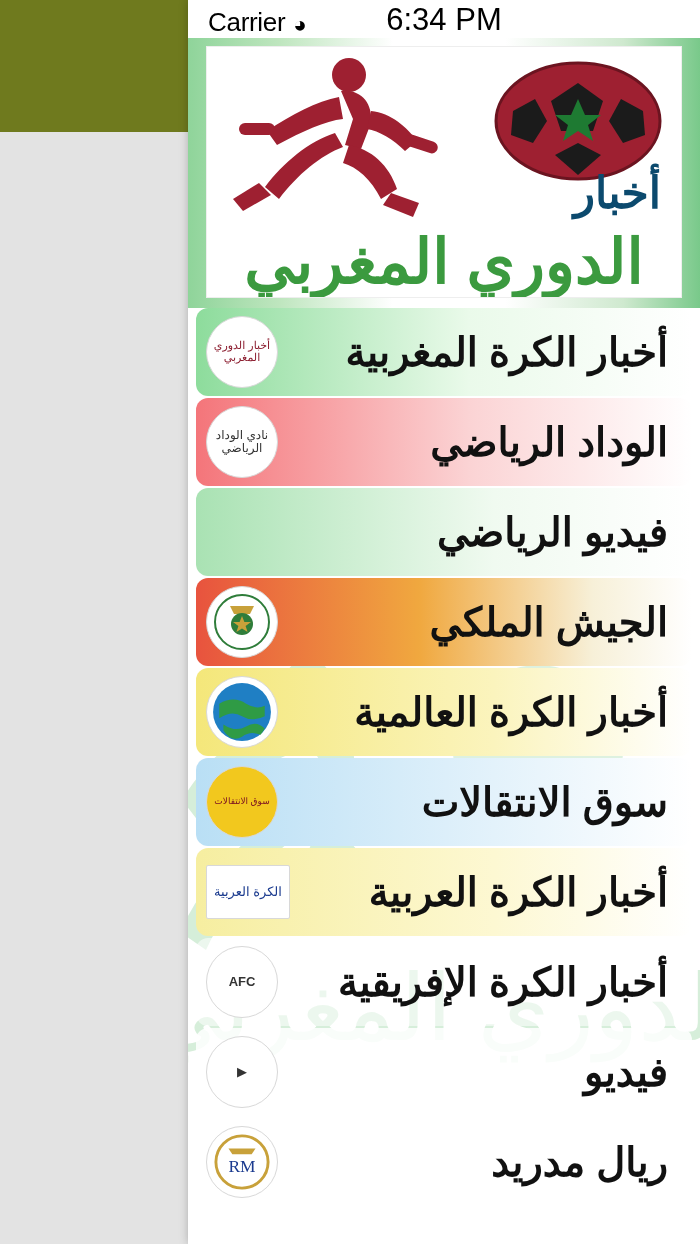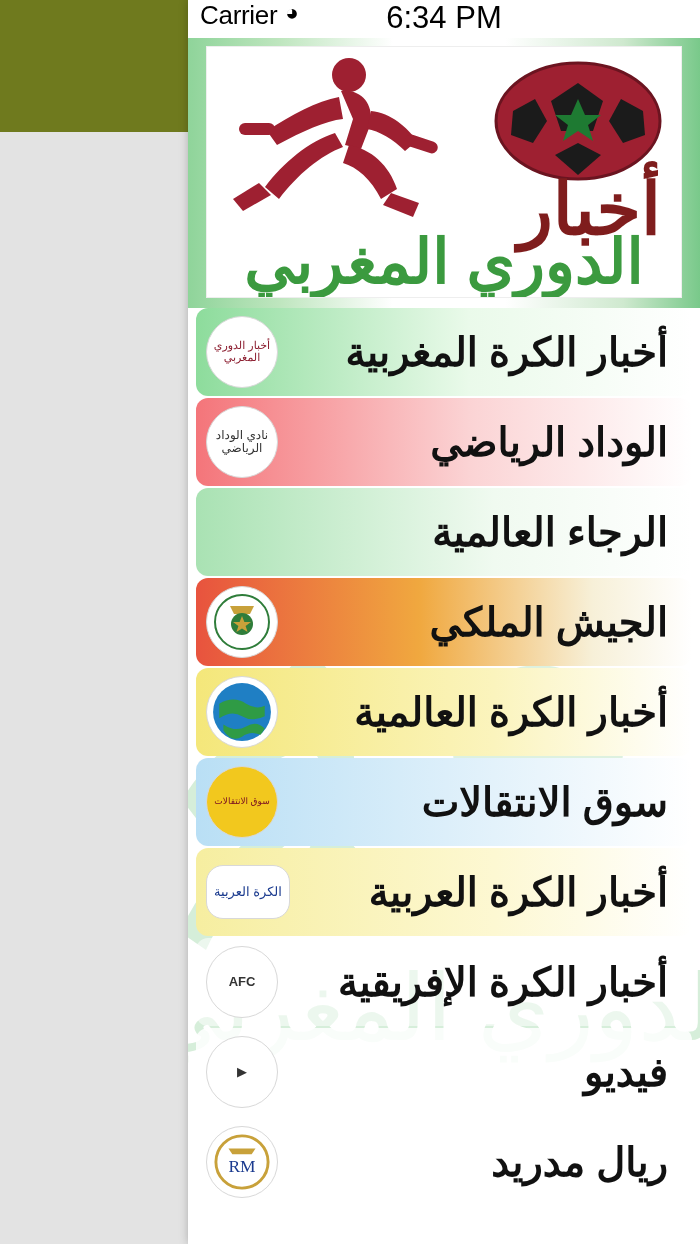--- a/index.html
+++ b/index.html
@@ -74,23 +74,23 @@
     background: #ffffff;
     overflow: hidden;
     box-shadow: 2px 0 10px rgba(0,0,0,0.35);
   }
 
   
   #status-bar {
     position: relative;
     height: 38px;
     background: #ffffff;
-    display: flex; align-items: flex-start;
+    display: flex; align-items: flex-end;
     direction: ltr;
-    padding: 0 12px;
+    padding: 0 20px;
   }
   #status-bar .carrier {
     font-size: 26px; color: #000; letter-spacing: -0.3px;
   }
   #status-bar .wifi {
     margin-left: 8px; font-size: 22px; color: #000;
   }
   #status-bar .time {
     position: absolute; left: 0; right: 0; text-align: center;
     font-size: 31px; color: #000; font-weight: 400;
@@ -110,21 +110,21 @@
     overflow: hidden;
   }
   .logo-player {
     position: absolute; left: 14px; top: 6px; width: 230px; height: 170px;
   }
   .logo-ball {
     position: absolute; right: 18px; top: 12px; width: 170px; height: 125px;
   }
   .logo-text-1 {
     position: absolute; right: 20px; top: 120px;
-    font-size: 72px; color: #7f1d1d; font-weight: 700; direction: rtl;
+    font-size: 44px; color: #0c4a6e; font-weight: 700; direction: rtl;
   }
   .logo-text-2 {
     position: absolute; right: 18px; top: 178px; left: 18px;
     font-size: 62px; color: #3b9a3f; font-weight: 700; text-align: center; direction: rtl;
   }
 
   
   #watermark {
     position: absolute; top: 640px; right: 0; left: 0; height: 460px;
     pointer-events: none; opacity: .65;
@@ -156,21 +156,21 @@
     width: 72px; height: 72px;
     border-radius: 50%;
     background: #fff;
     border: 1px solid #d8d8d8;
     overflow: hidden;
     position: relative;
     flex: 0 0 auto;
     display: flex; align-items: center; justify-content: center;
     font-size: 13px; color: #333; text-align: center; line-height: 1.05;
   }
-  .badge.square { border-radius: 17px; }
+  .badge.square { border-radius: 2px; }
   .badge.none { background: transparent; border: none; }
 
   
   .row-green   { background: linear-gradient(90deg,#8ddc9c 0%, #eafaea 55%, #ffffff 100%); }
   .row-red     { background: linear-gradient(90deg,#f4757a 0%, #fbd3d4 55%, #ffffff 100%); }
   .row-green2  { background: linear-gradient(90deg,#a9e2b3 0%, #f0faf0 60%, #ffffff 100%); }
   .row-orange  { background: linear-gradient(90deg,#e8533e 0%, #f0a83f 45%, #f7f0d8 80%, #ffffff 100%); }
   .row-yellow  { background: linear-gradient(90deg,#f4e77a 0%, #fbf4bd 60%, #ffffff 100%); text-align: center; }
   .row-blue    { background: linear-gradient(90deg,#b9dff5 0%, #e3f2fb 60%, #ffffff 100%); }
   .row-lyellow { background: linear-gradient(90deg,#f6eea0 0%, #fdf8d2 60%, #ffffff 100%); }
@@ -277,21 +277,21 @@
       </div>
 
       <div class="menu-item row-red">
         <span class="label">الوداد الرياضي</span>
         <span class="badge badge-wd">
           <span style="font-size:12px;">نادي الوداد الرياضي</span>
         </span>
       </div>
 
       <div class="menu-item row-green2">
-        <span class="label">الرجاء العالمية</span>
+        <span class="label">فيديو الرياضي</span>
         <span class="badge none"></span>
       </div>
 
       <div class="menu-item row-orange">
         <span class="label">الجيش الملكي</span>
         <span class="badge">
           <svg viewBox="0 0 60 60" width="60" height="60">
             <circle cx="30" cy="30" r="27" fill="#fff" stroke="#2f7d3a" stroke-width="2"></circle>
             <path d="M18 14 h24 l-4 8 h-16 z" fill="#c8a13a"></path>
             <circle cx="30" cy="32" r="11" fill="#2f7d3a"></circle>

